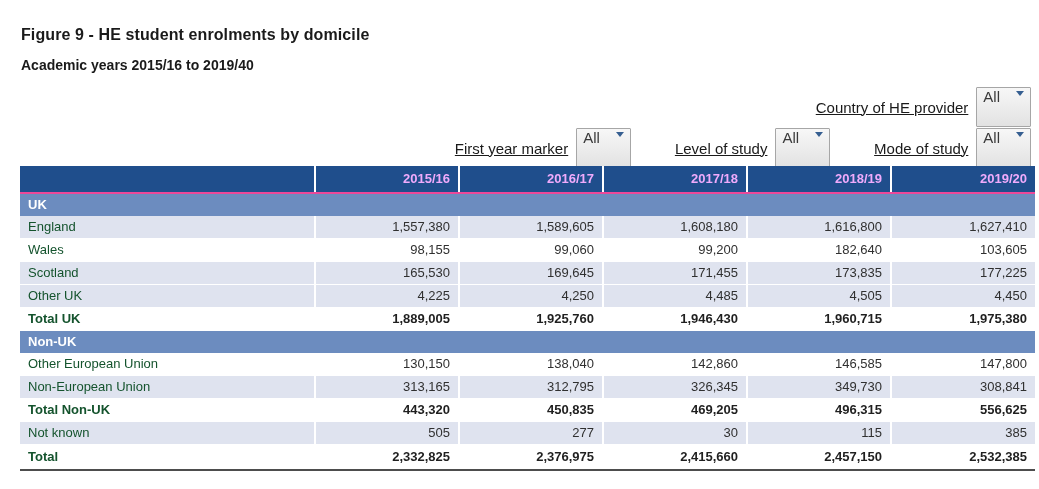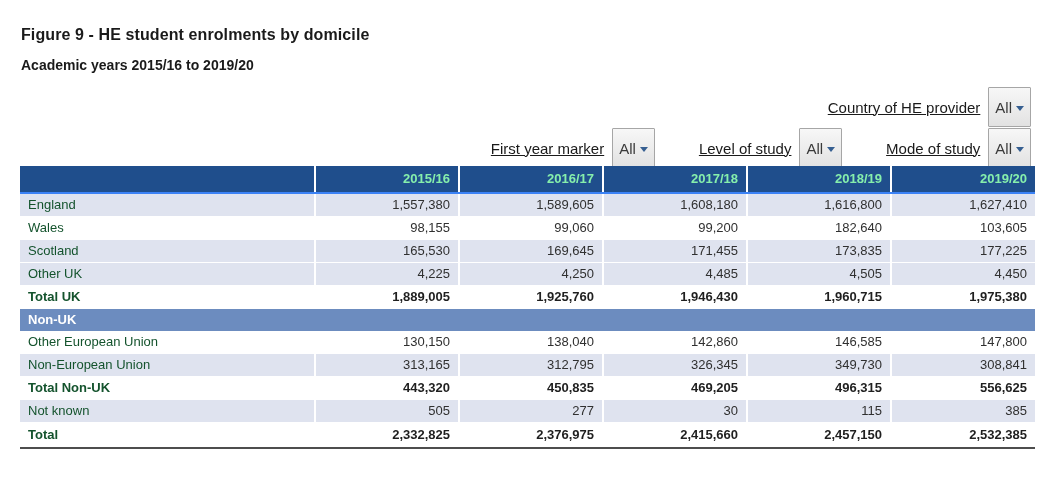--- a/index.html
+++ b/index.html
@@ -33,22 +33,22 @@
   .filter-label {
     font-size: 15px; color: #1a1a1a; margin-right: 8px; white-space: nowrap; text-decoration: underline;
   }
   .dropdown-btn {
     box-sizing: border-box;
     min-width: 40px; height: 40px;
     padding: 0 6px;
     background: linear-gradient(#f7f7f7, #e2e2e2);
     border: 1px solid #a6a6a6;
     border-radius: 1px;
-    display: flex; align-items: center; justify-content: center;
-    gap: 4px;
+    display: flex; justify-content: center;
+    gap: 16px;
     font-size: 15px; color: #3a3a3a;
     cursor: pointer;
   }
   .caret {
     width: 0; height: 0;
     border-left: 4px solid transparent;
     border-right: 4px solid transparent;
     border-top: 5px solid #365f91;
     margin-top: 3px;
   }
@@ -61,26 +61,26 @@
     font-size: 13px;
     color: #303030;
   }
   .enrol-table th, .enrol-table td {
     padding: 4px 8px;
     line-height: 14px;
     overflow: hidden; white-space: nowrap;
   }
   .enrol-table thead th {
     background: #1f4e8c;
-    color: #86efac;
+    color: #f0abfc;
     font-weight: bold;
     text-align: right;
     padding-top: 6px; padding-bottom: 6px;
     border-left: 2px solid #ffffff;
-    border-bottom: 2px solid #3b82f6;
+    border-bottom: 2px solid #ec4899;
   }
   .enrol-table thead th:first-child { border-left: none; }
 
   .enrol-table tr.section td {
     background: #6c8cbf;
     color: #ffffff;
     font-weight: bold;
     text-align: left;
   }
   .enrol-table tr.data td {
@@ -97,21 +97,21 @@
   .enrol-table tr.total-row td {
     border-top: 1px solid #4d4d4d;
     border-bottom: 2px solid #4d4d4d;
     padding-top: 5px; padding-bottom: 5px;
   }
 </style>
 </head>
 <body>
 
 <div class="page-title">Figure 9 - HE student enrolments by domicile</div>
-<div class="page-subtitle">Academic years 2015/16 to 2019/20</div>
+<div class="page-subtitle">Academic years 2015/16 to 2019/40</div>
 
 <div class="filters-row1">
   <div class="filter-group">
     <span class="filter-label">Country of HE provider</span>
     <div class="dropdown-btn">
       <span>All</span>
       <span class="caret"></span>
     </div>
   </div>
 </div>
@@ -153,20 +153,23 @@
     <tr>
       <th></th>
       <th>2015/16</th>
       <th>2016/17</th>
       <th>2017/18</th>
       <th>2018/19</th>
       <th>2019/20</th>
     </tr>
   </thead>
   <tbody>
+      <tr class="section">
+        <td colspan="6">UK</td>
+      </tr>
       <tr class="data shaded">
         <td class="row-label">England</td>
         <td>1,557,380</td>
         <td>1,589,605</td>
         <td>1,608,180</td>
         <td>1,616,800</td>
         <td>1,627,410</td>
       </tr>
       <tr class="data">
         <td class="row-label">Wales</td>

